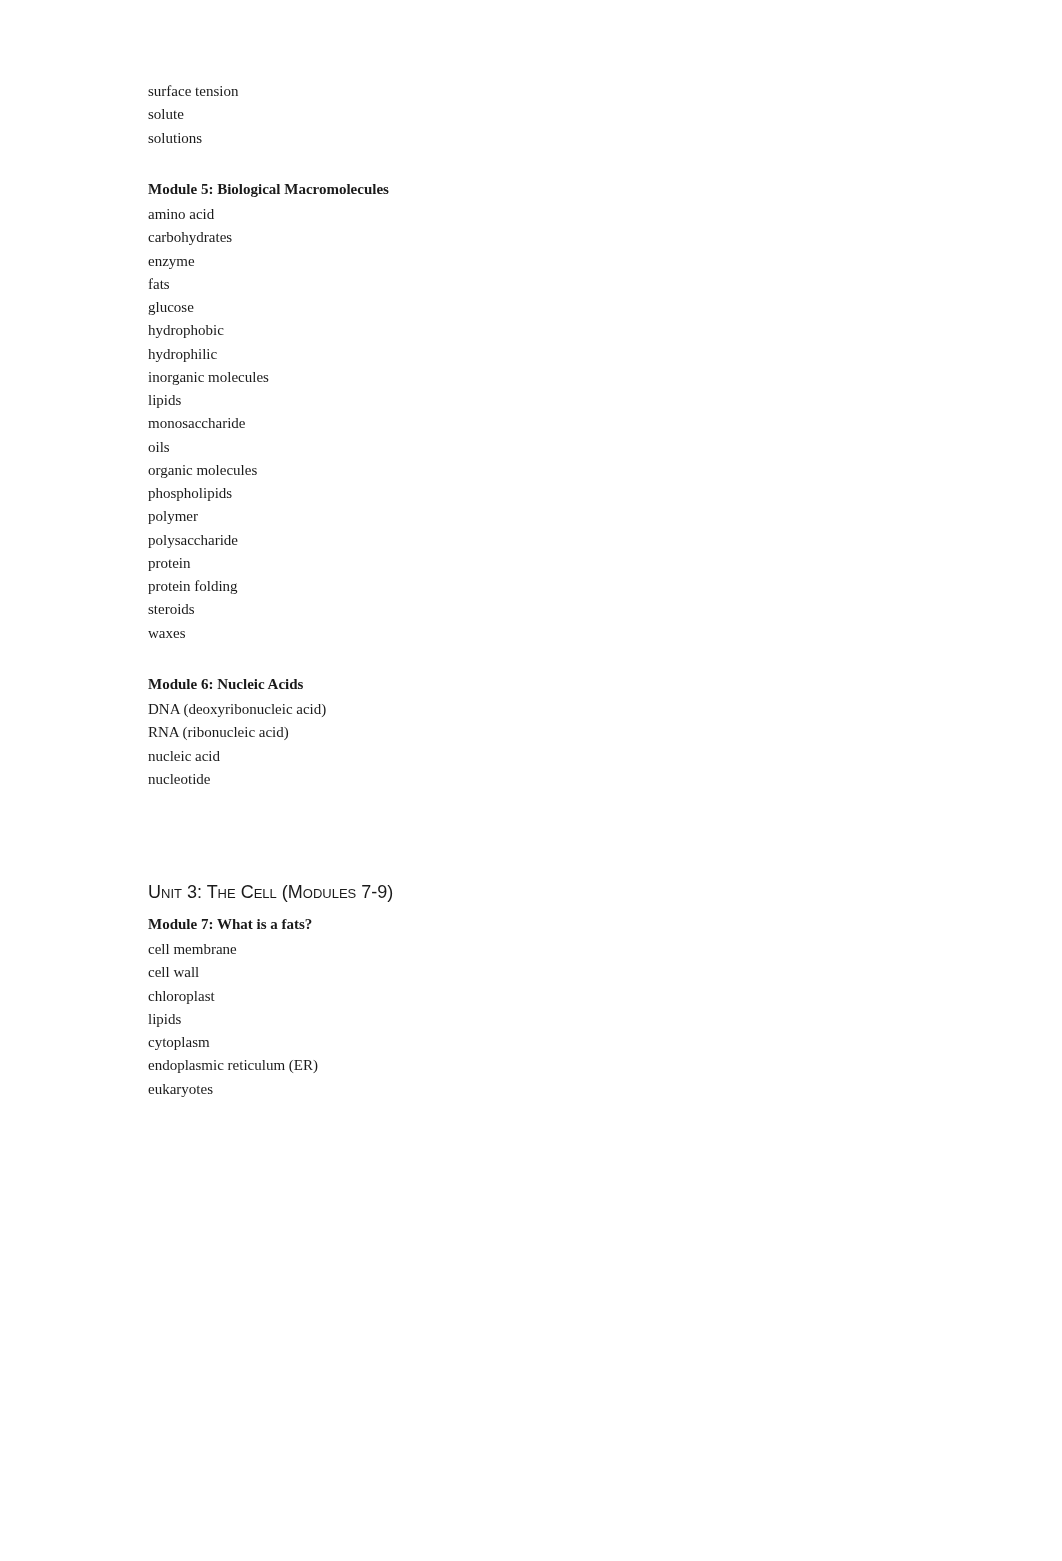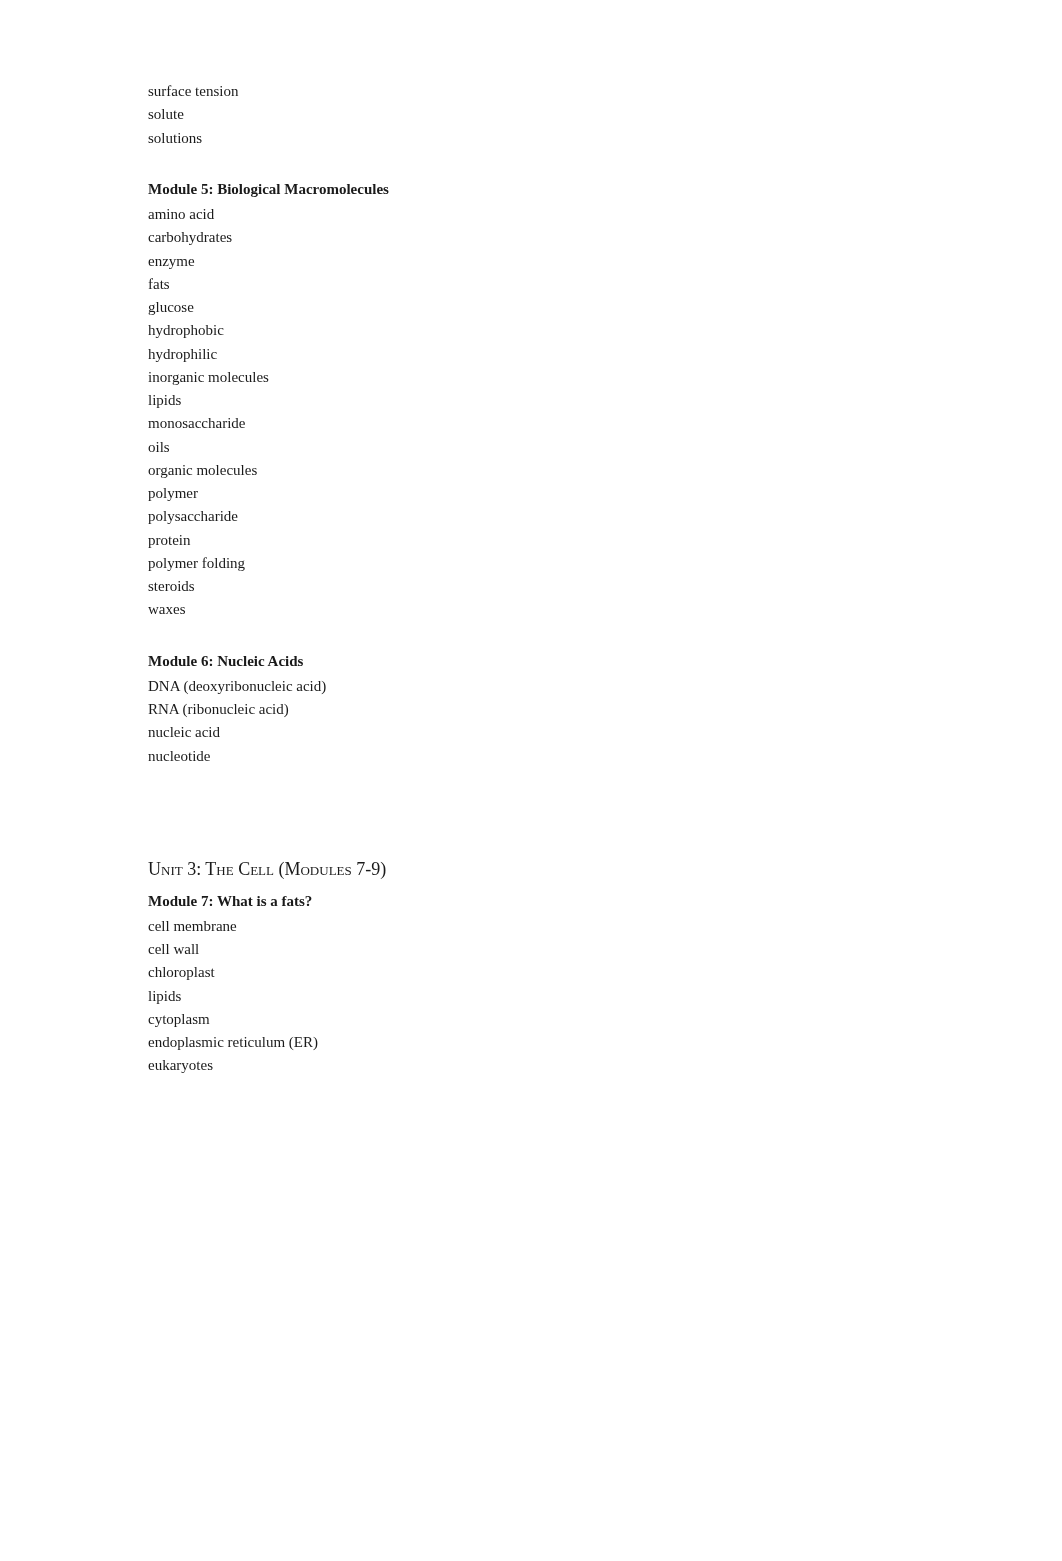--- a/index.html
+++ b/index.html
@@ -26,21 +26,21 @@
     .module-heading {
       font-size: 15px;
       font-weight: bold;
       margin-bottom: 2px;
     }
 
     .unit-heading {
       font-size: 18px;
       font-variant: small-caps;
       margin-bottom: 6px;
-      font-family: Liberation Serif, serif;
+      font-family: Liberation Sans, sans-serif;
     }
 
     .term {
       display: block;
       font-weight: normal;
       font-size: 15px;
       line-height: 1.55;
     }
 
     .large-spacer {
@@ -65,24 +65,25 @@
     <span class="term">enzyme</span>
     <span class="term">fats</span>
     <span class="term">glucose</span>
     <span class="term">hydrophobic</span>
     <span class="term">hydrophilic</span>
     <span class="term">inorganic molecules</span>
     <span class="term">lipids</span>
     <span class="term">monosaccharide</span>
     <span class="term">oils</span>
     <span class="term">organic molecules</span>
+    <span class="term">phospholipids</span>
     <span class="term">polymer</span>
     <span class="term">polysaccharide</span>
     <span class="term">protein</span>
-    <span class="term">polymer folding</span>
+    <span class="term">protein folding</span>
     <span class="term">steroids</span>
     <span class="term">waxes</span>
   </div>
 
   <div class="section">
     <div class="module-heading">Module 6: Nucleic Acids</div>
     <span class="term">DNA (deoxyribonucleic acid)</span>
     <span class="term">RNA (ribonucleic acid)</span>
     <span class="term">nucleic acid</span>
     <span class="term">nucleotide</span>

